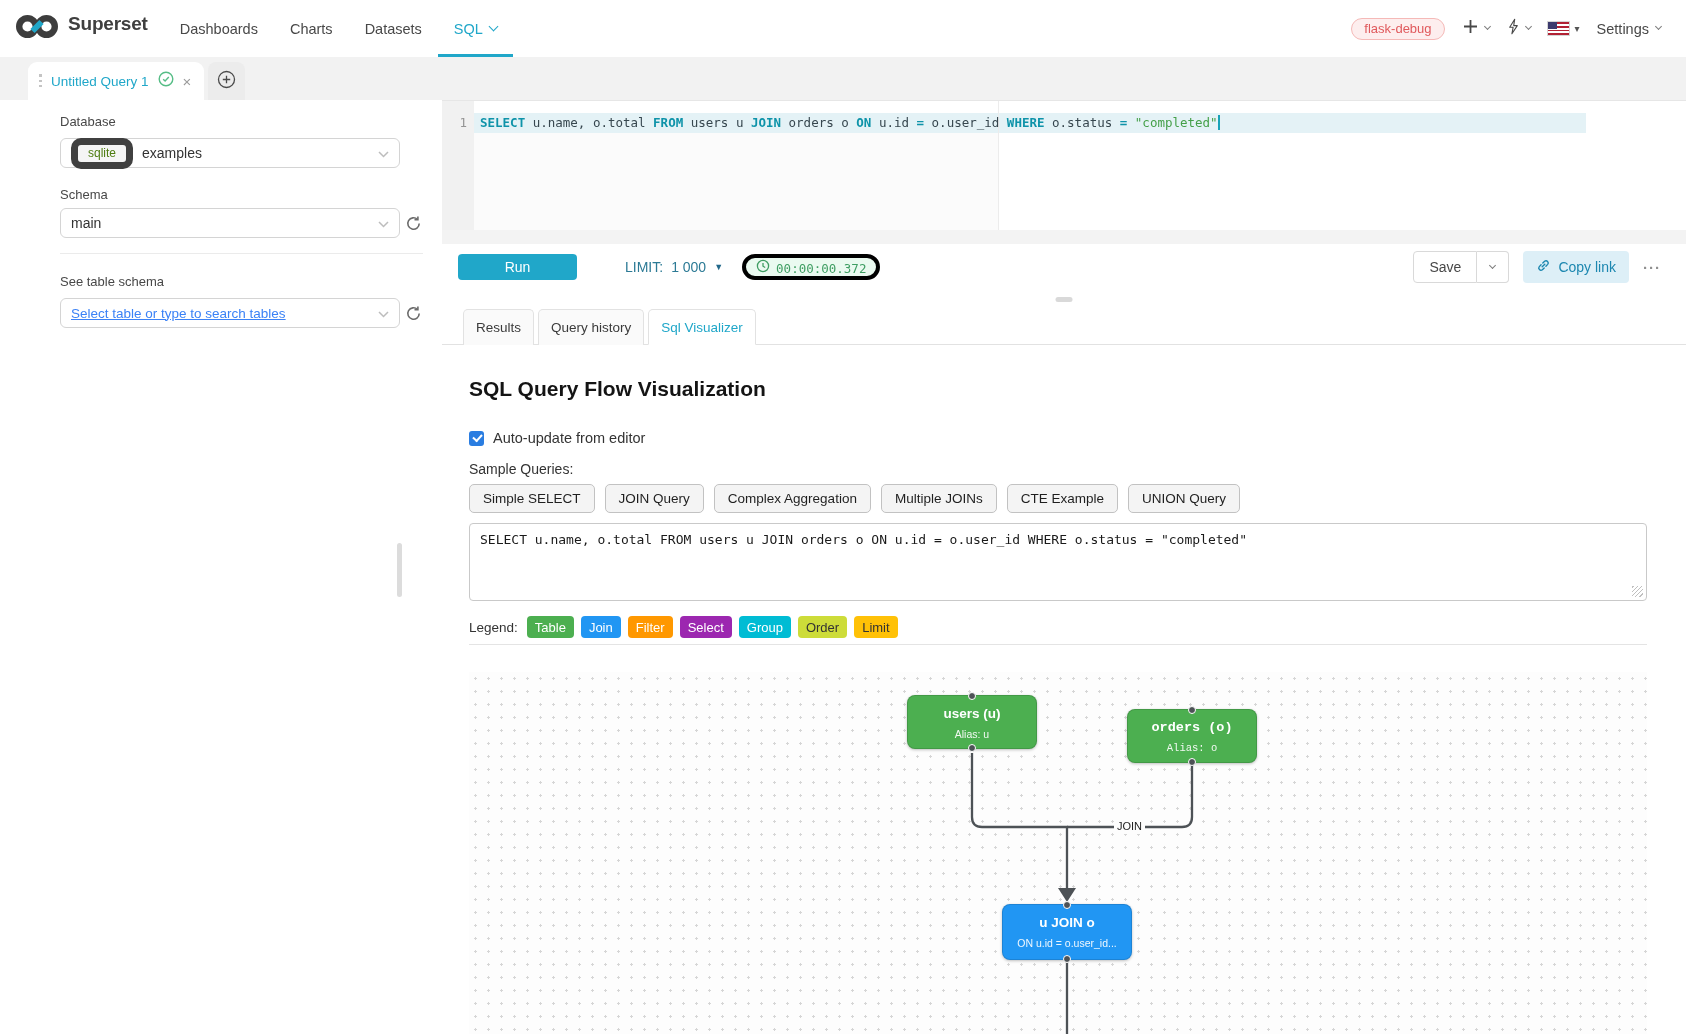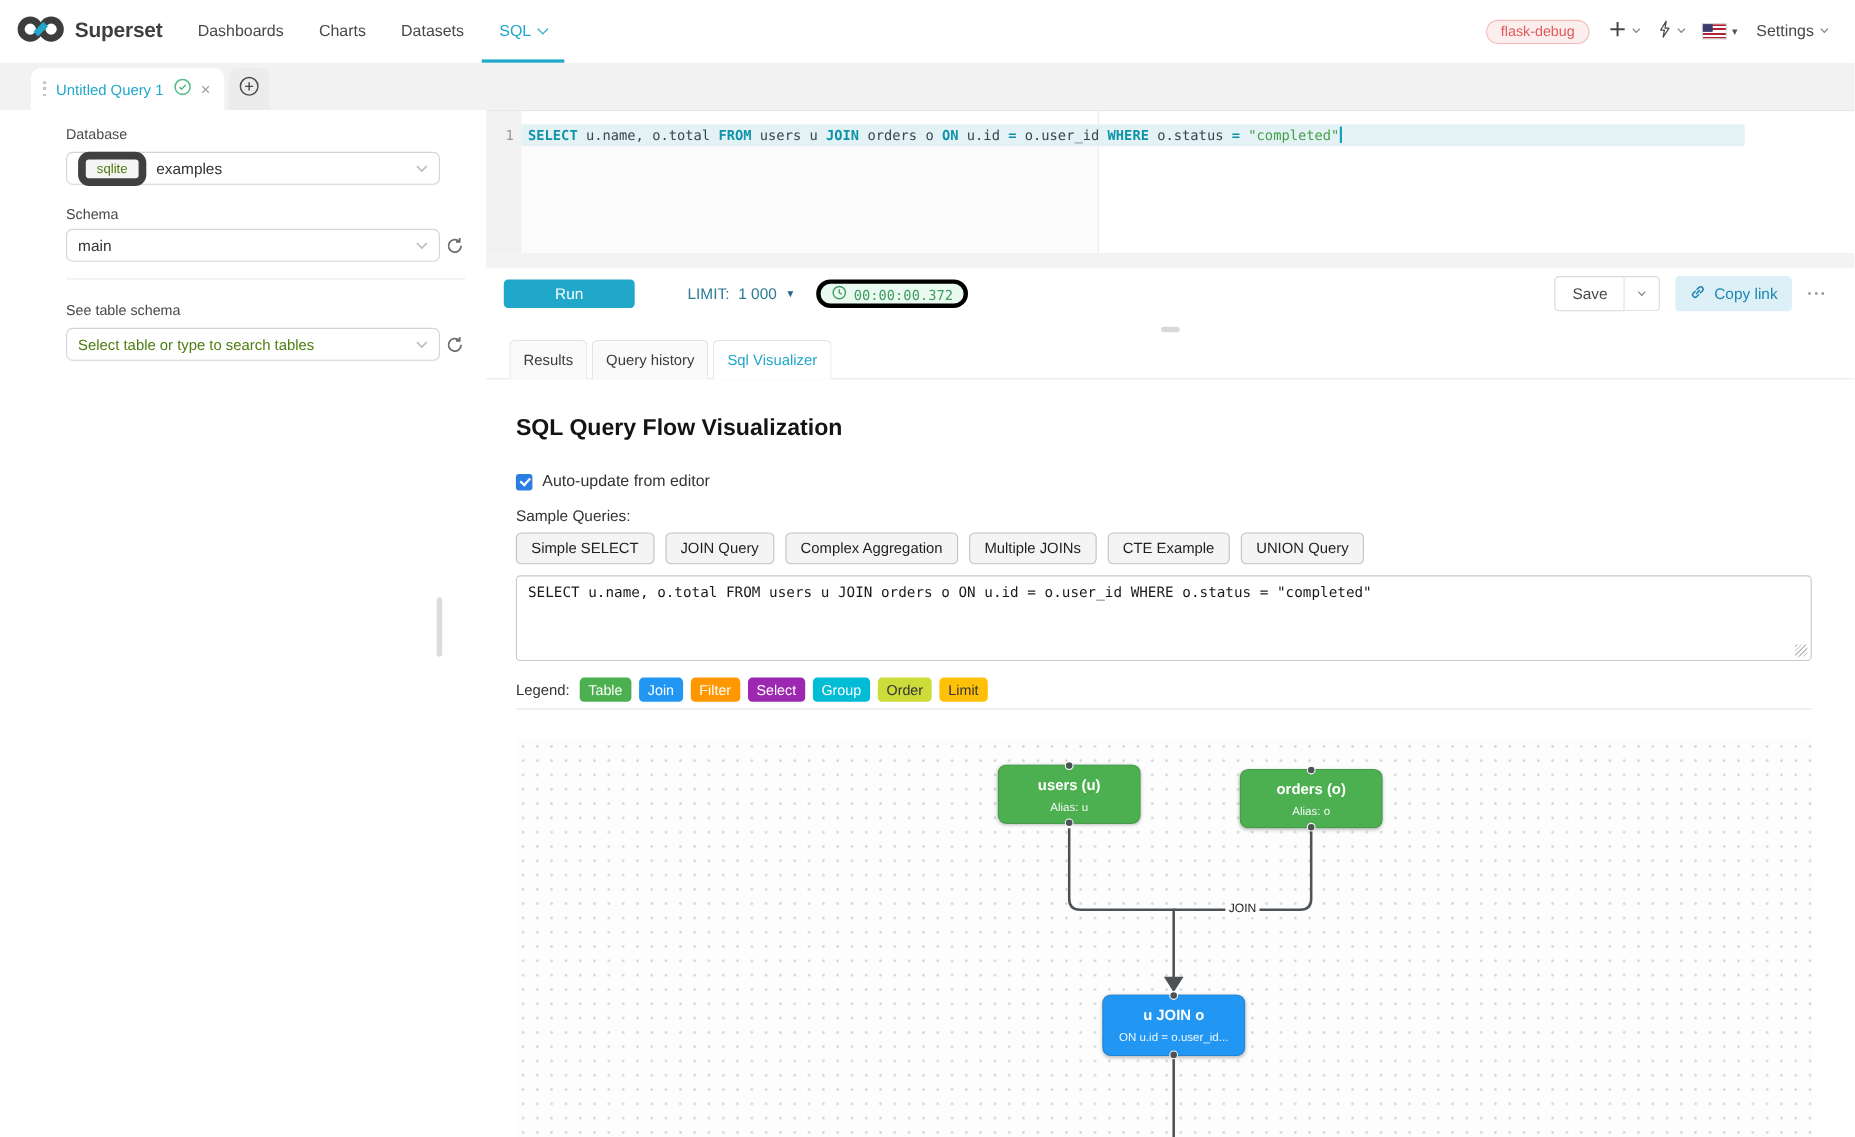--- a/index.html
+++ b/index.html
@@ -2,21 +2,21 @@
 <html><head>
 <meta charset="utf-8">
 <style>
   * { box-sizing: border-box; margin: 0; padding: 0; }
   html,body { width:1686px; height:1034px; overflow:hidden; background:#fff;
     font-family:"Liberation Sans", sans-serif; color:#484848; }
 
   
   .navbar { height:57px; display:flex; align-items:center; padding:0 25px 0 14px;
     background:#fff; position:relative; }
-  .brand { display:flex; align-items:center; gap:8px; cursor:pointer; }
+  .brand { display:flex; gap:8px; cursor:pointer; }
   .brand-text { font-size:19px; font-weight:bold; color:#3f3f3f; letter-spacing:-0.2px; }
   .nav-items { display:flex; align-items:center; gap:32px; margin-left:32px; height:100%; }
   .nav-item { font-size:14.5px; color:#484848; display:flex; align-items:center; gap:7px;
     height:100%; cursor:pointer; position:relative; }
   .nav-item.active { color:#20a7c9; }
   .nav-item.active .underline { position:absolute; bottom:0; left:-16px; right:-16px;
     height:3px; background:#20a7c9; }
   .chev { width:7px; height:7px; border-right:1.6px solid currentColor; border-bottom:1.6px solid currentColor;
     transform:rotate(45deg); display:inline-block; margin-top:-4px; }
   .chev.sm { width:5px; height:5px; color:#7d7d7d; }
@@ -45,21 +45,21 @@
   .workspace { display:flex; height:934px; position:relative;padding-left:40px; }
   .sidebar { width:402px; padding:14px 19px 0 20px; background:#fff; flex:none; }
   .sb-label { font-size:13px; color:#484848; line-height:16px; }
   .sb-select { height:30px; border:1px solid #d4d4d4; border-radius:6px; display:flex; align-items:center;
     padding:0 10px; background:#fff; cursor:pointer; width:calc(100% - 23px); }
   .sb-row { display:flex; align-items:center; gap:4px; }
   .sb-row .sb-select { flex:none; }
   .engine-badge { font-size:12px; color:#4d7c0f; background:#f5f5f5; border:7px solid #404040;
     border-radius:10px; padding:1px 10px 2px; margin-right:9px; }
   .sb-value { font-size:14px; color:#333; flex:1; }
-  .sb-placeholder { font-size:13.5px; color:#4d7c0f; flex:1; }
+  .sb-placeholder { font-size:13.5px; color:#3b82f6; flex:1;text-decoration:underline; }
   .sb-divider { border-top:1px solid #ebebeb; margin-top:15px; }
   .refresh-btn { width:19px; height:19px; display:flex; align-items:center; justify-content:center; cursor:pointer; }
   .splitter { position:absolute; left:397px; top:443px; width:5px; height:54px; background:#dcdcdc;
     border-radius:3px; cursor:col-resize; }
 
   
   .main { flex:1; display:flex; flex-direction:column; }
 
   
   .editor { height:131px; position:relative; border-top:1px solid #e6e6e6; background:#fff; overflow:hidden; }
@@ -378,21 +378,21 @@
           <path d="M598 290 V362" fill="none" stroke="#4d5256" stroke-width="2.3"></path>
         </svg>
 
         <div class="node" style="left: 438px; top: 23px; height: 54px; background: rgb(76, 175, 80);">
           <span class="handle top"></span>
           <div class="node-title">users (u)</div>
           <div class="node-sub">Alias: u</div>
           <span class="handle bottom"></span>
         </div>
 
-        <div class="node" style="left: 658px; top: 27px; height: 54px; background: rgb(76, 175, 80);">
+        <div class="node" style="left: 658px; top: 37px; height: 54px; background: rgb(76, 175, 80); font-family: Liberation Mono, monospace;">
           <span class="handle top"></span>
           <div class="node-title">orders (o)</div>
           <div class="node-sub">Alias: o</div>
           <span class="handle bottom"></span>
         </div>
 
         <div class="edge-label">JOIN</div>
 
         <div class="node" style="left: 533px; top: 232px; height: 56px; background: rgb(33, 150, 243);">
           <span class="handle top"></span>

